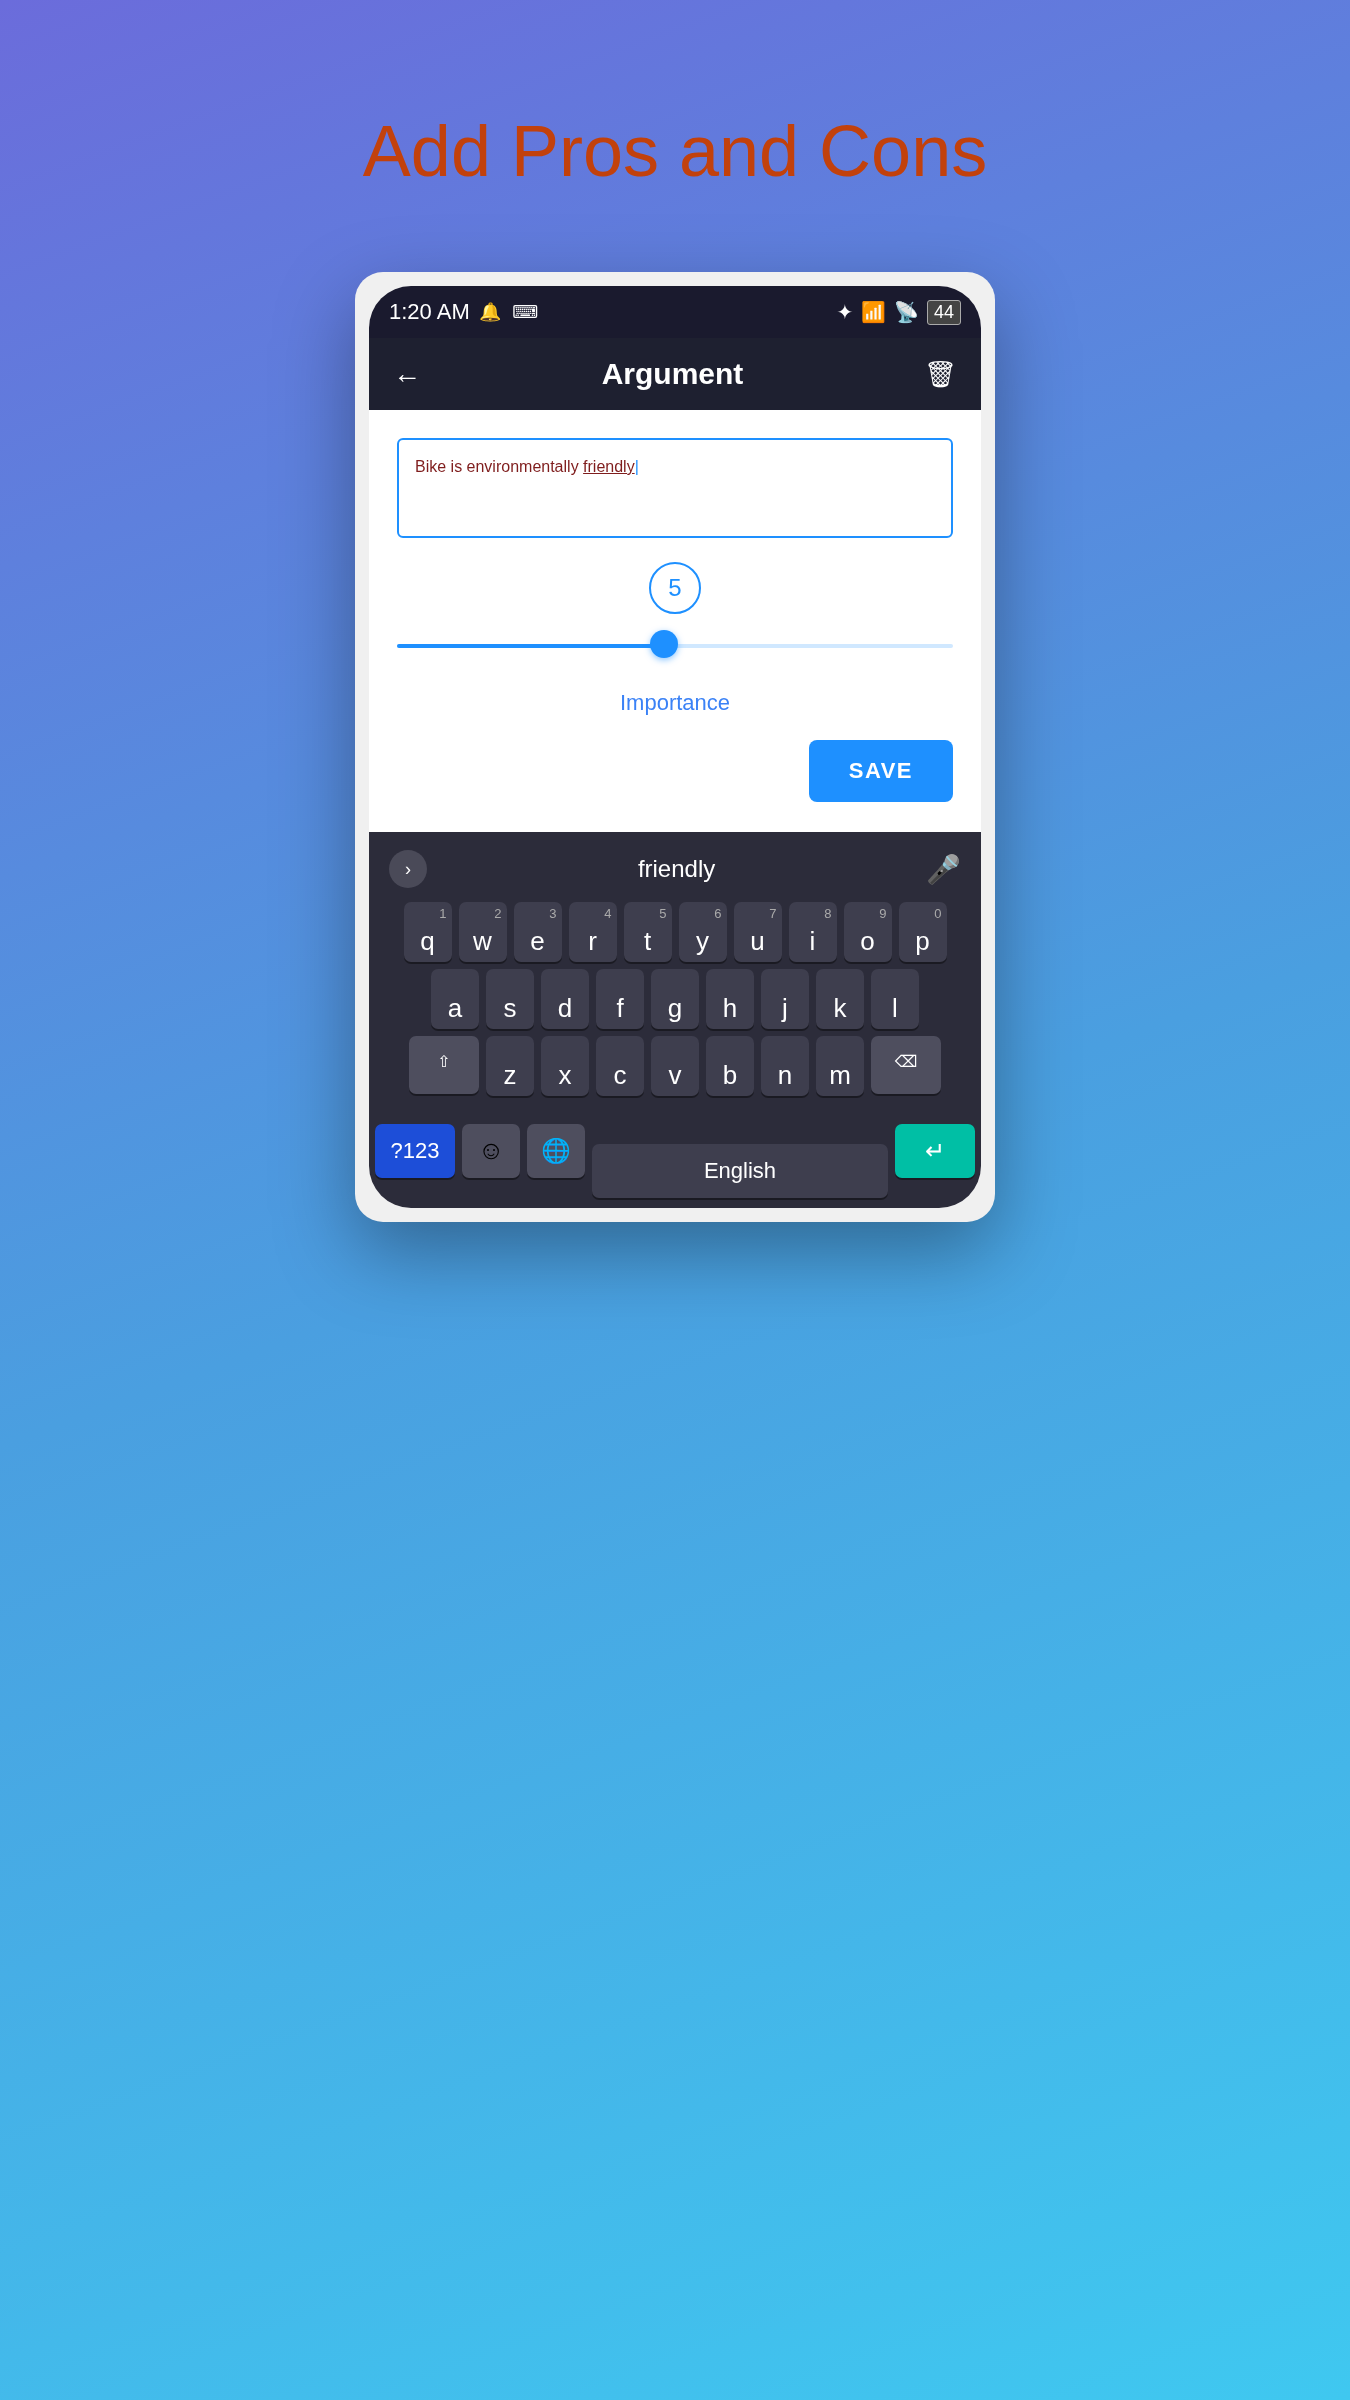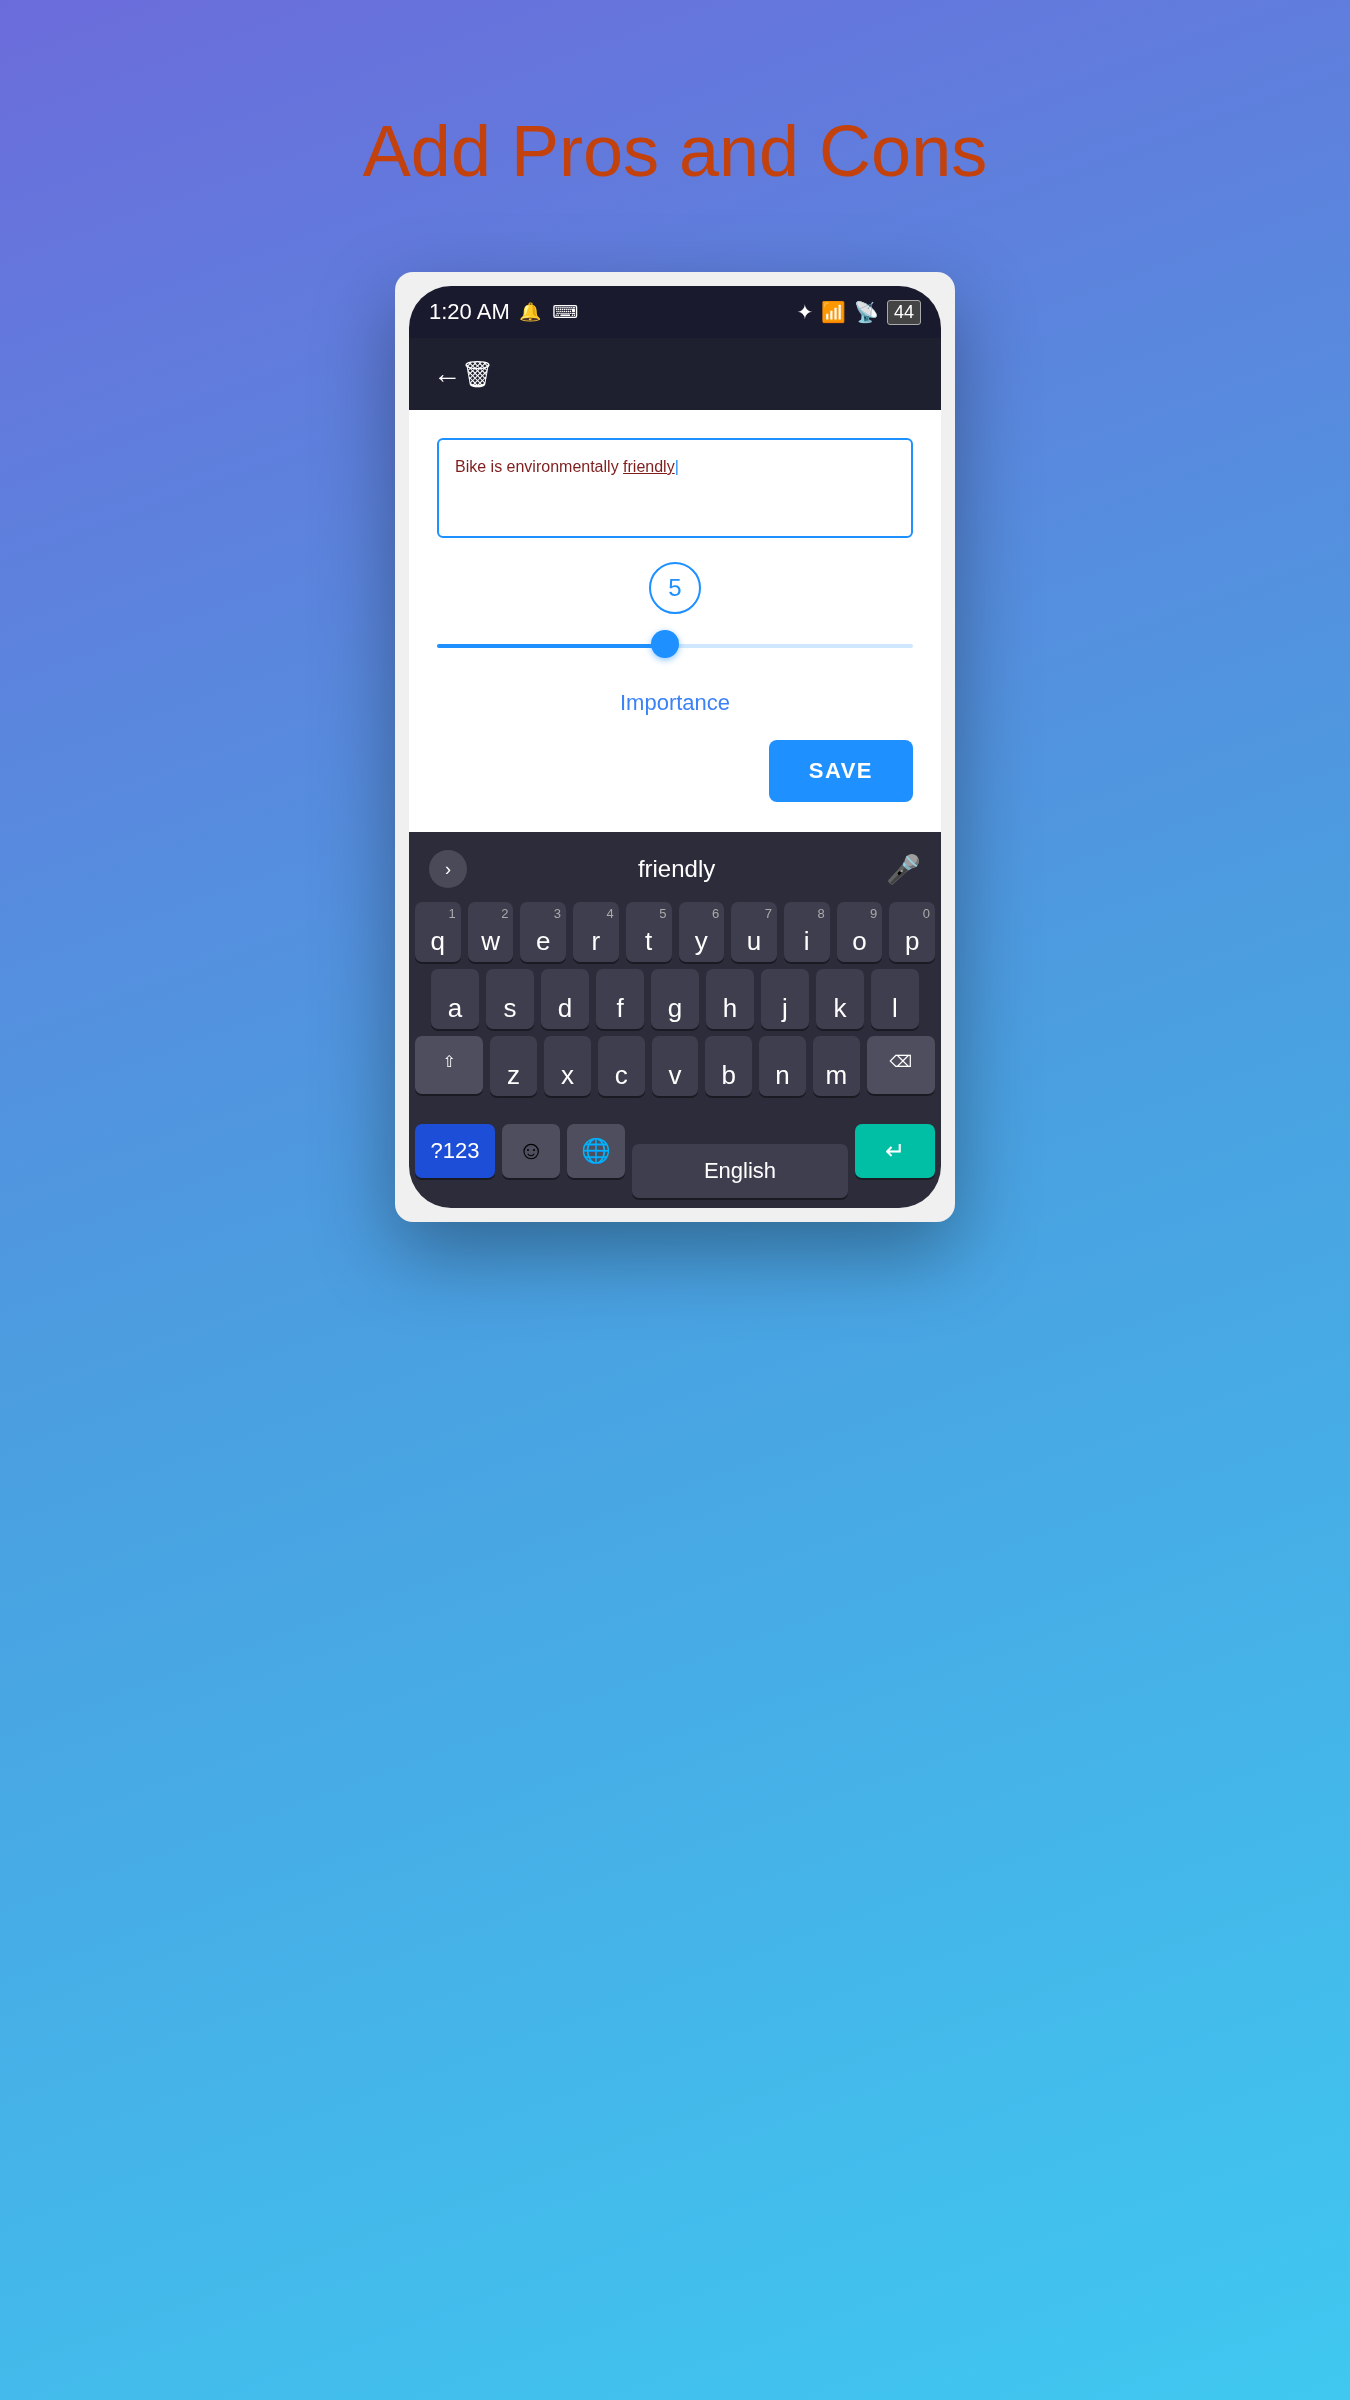--- a/index.html
+++ b/index.html
@@ -18,23 +18,23 @@
       color: #c2410c;
       font-size: 72px;
       font-weight: 300;
       margin-top: 110px;
       margin-bottom: 80px;
       text-align: center;
     }
 
     
     .phone-shell {
-      width: 560px;
+      width: 640px;
       background: #f0f0f0;
-      border-radius: 18px;
+      border-radius: 28px;
       padding: 14px;
       box-shadow: 0 30px 80px rgba(0,0,0,0.35);
       position: relative;
     }
 
     .phone-inner {
       border-radius: 42px;
       overflow: hidden;
       background: white;
     }
@@ -370,20 +370,21 @@
       <div class="status-right">
         <span>✦</span>
         <span>📶</span>
         <span>📡</span>
         <span style="background:#444;border:1.5px solid #aaa;border-radius:3px;padding:1px 6px;font-size:18px;">44</span>
       </div>
     </div>
 
     <div class="app-bar">
       <span class="back-icon">←</span>
+      <span class="app-bar-title">Argument</span>
       <span class="trash-icon">🗑</span>
     </div>
 
     <div class="content-area">
 
       <div class="text-input-wrapper">
         <div class="text-input-content">
           Bike is environmentally <span style="text-decoration: underline;">friendly</span><span class="text-cursor"></span>
         </div>
       </div>

